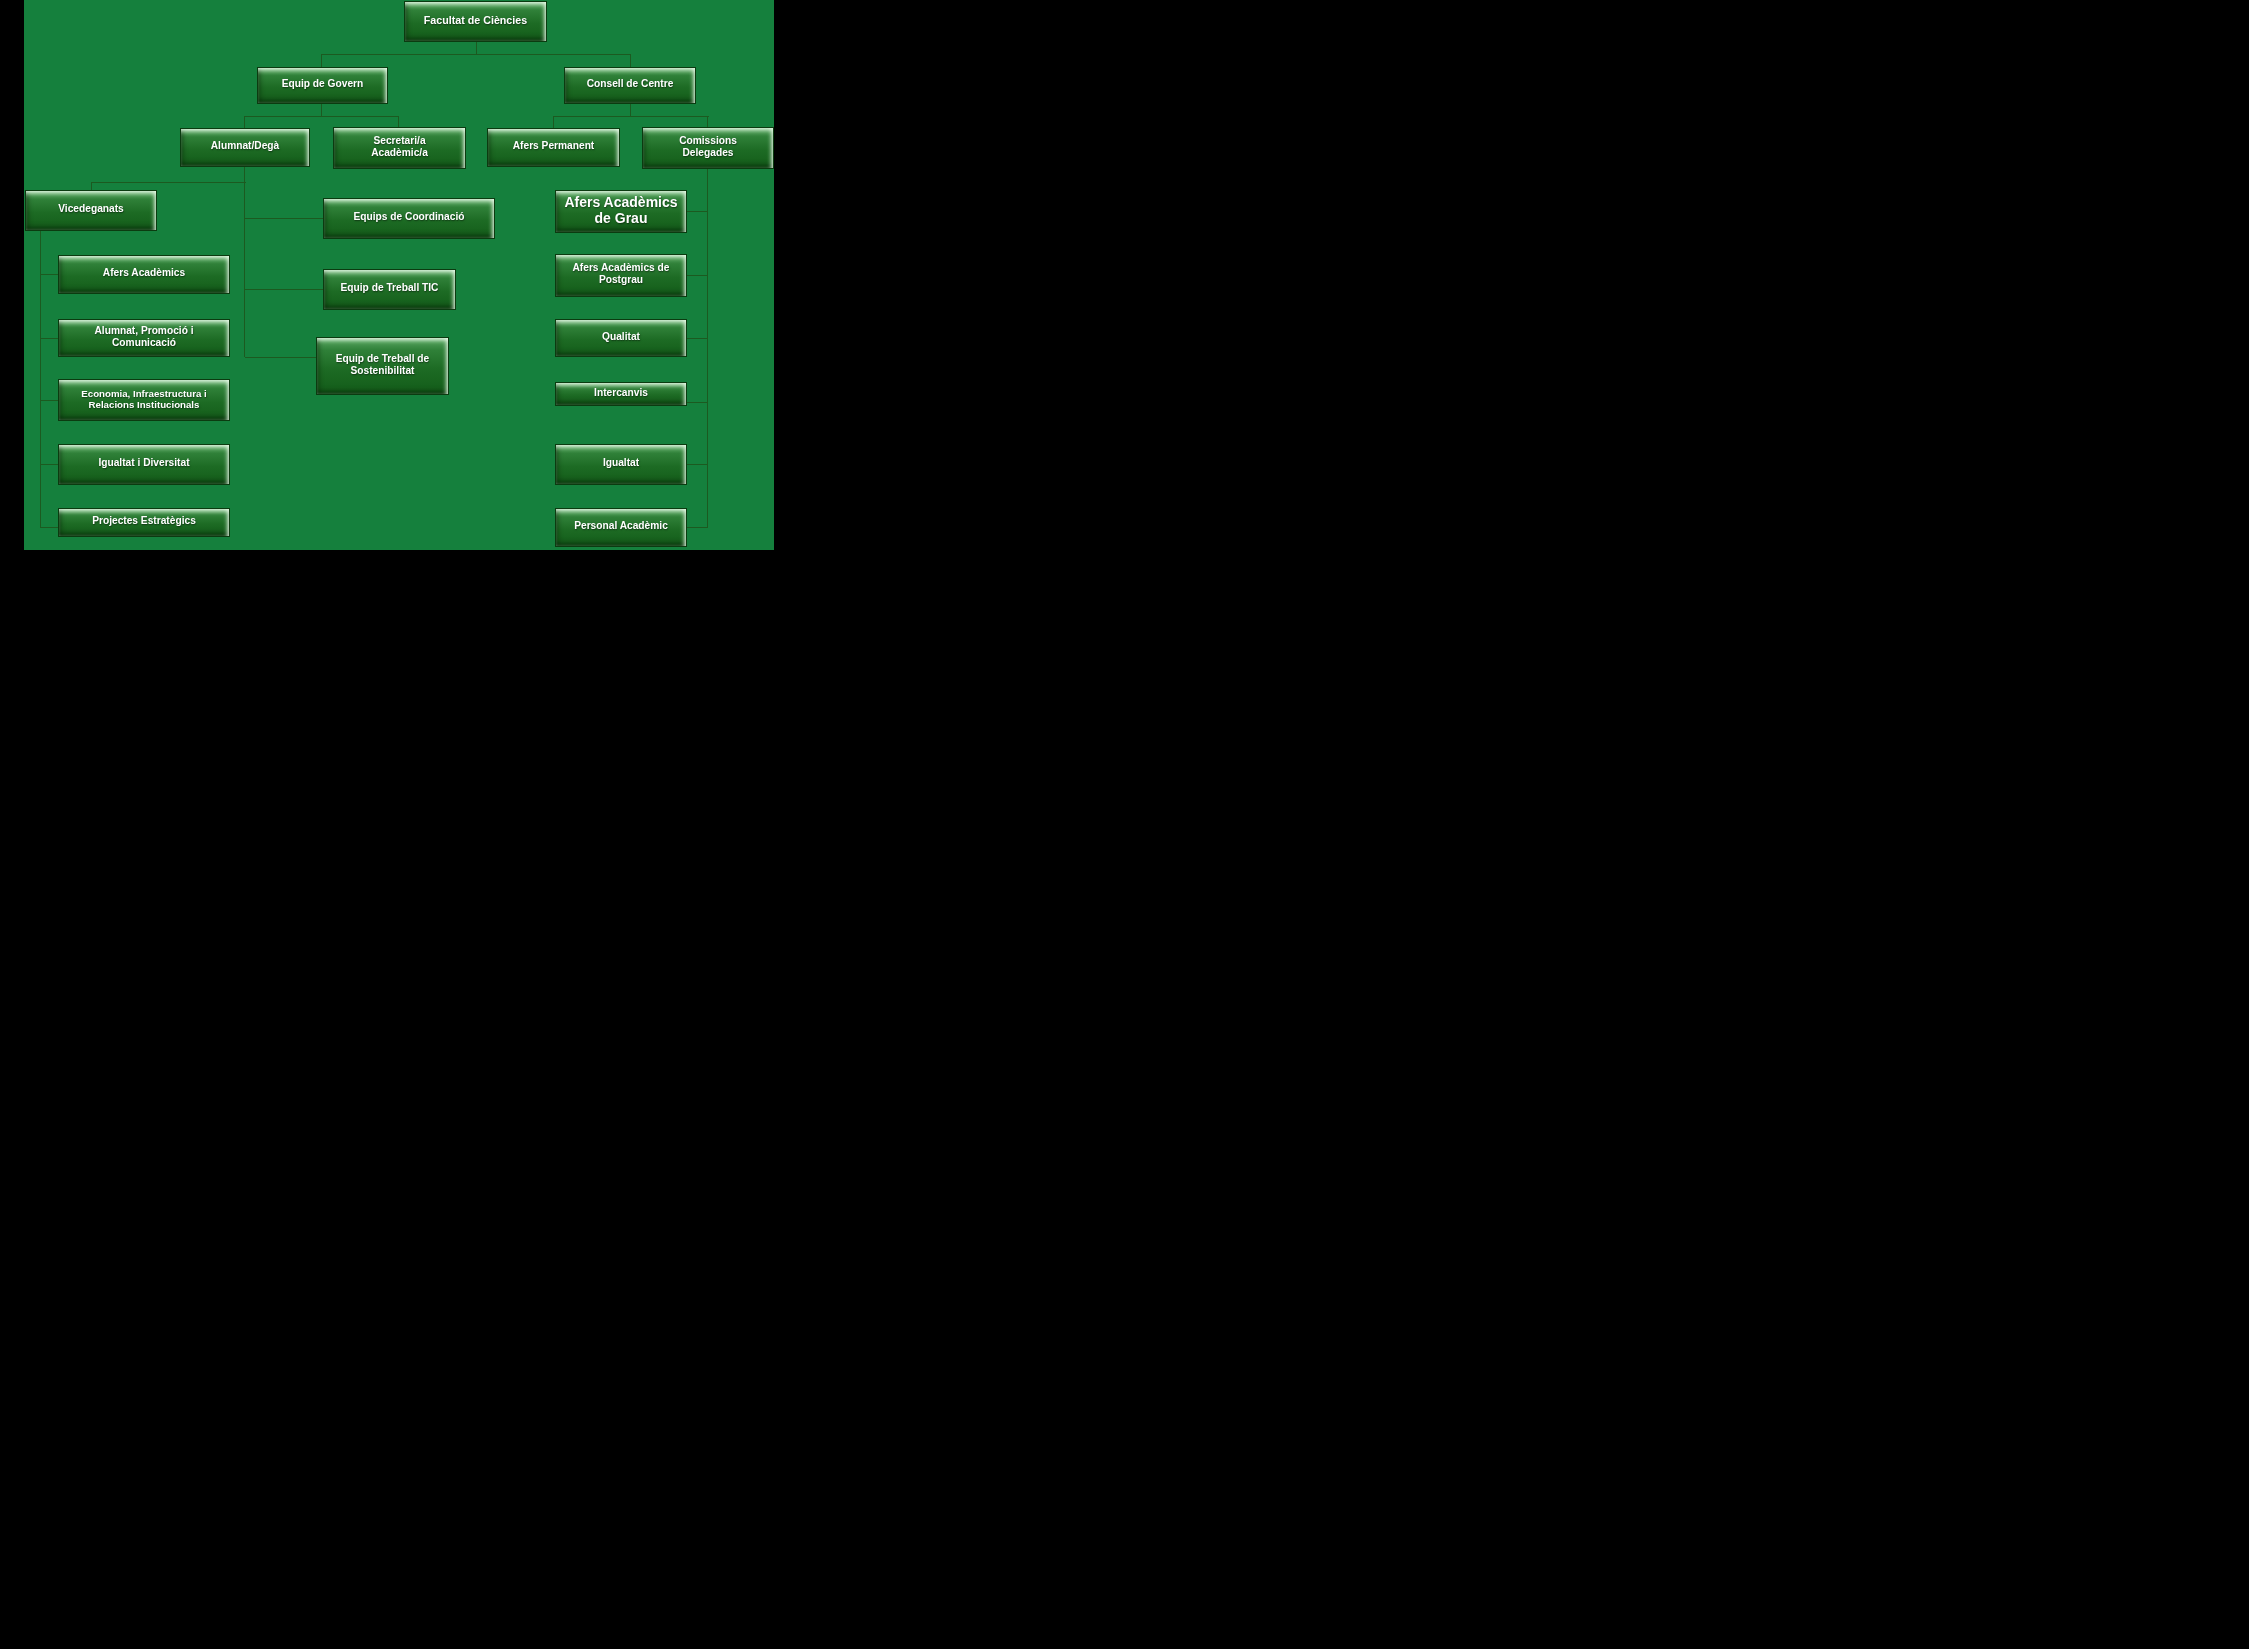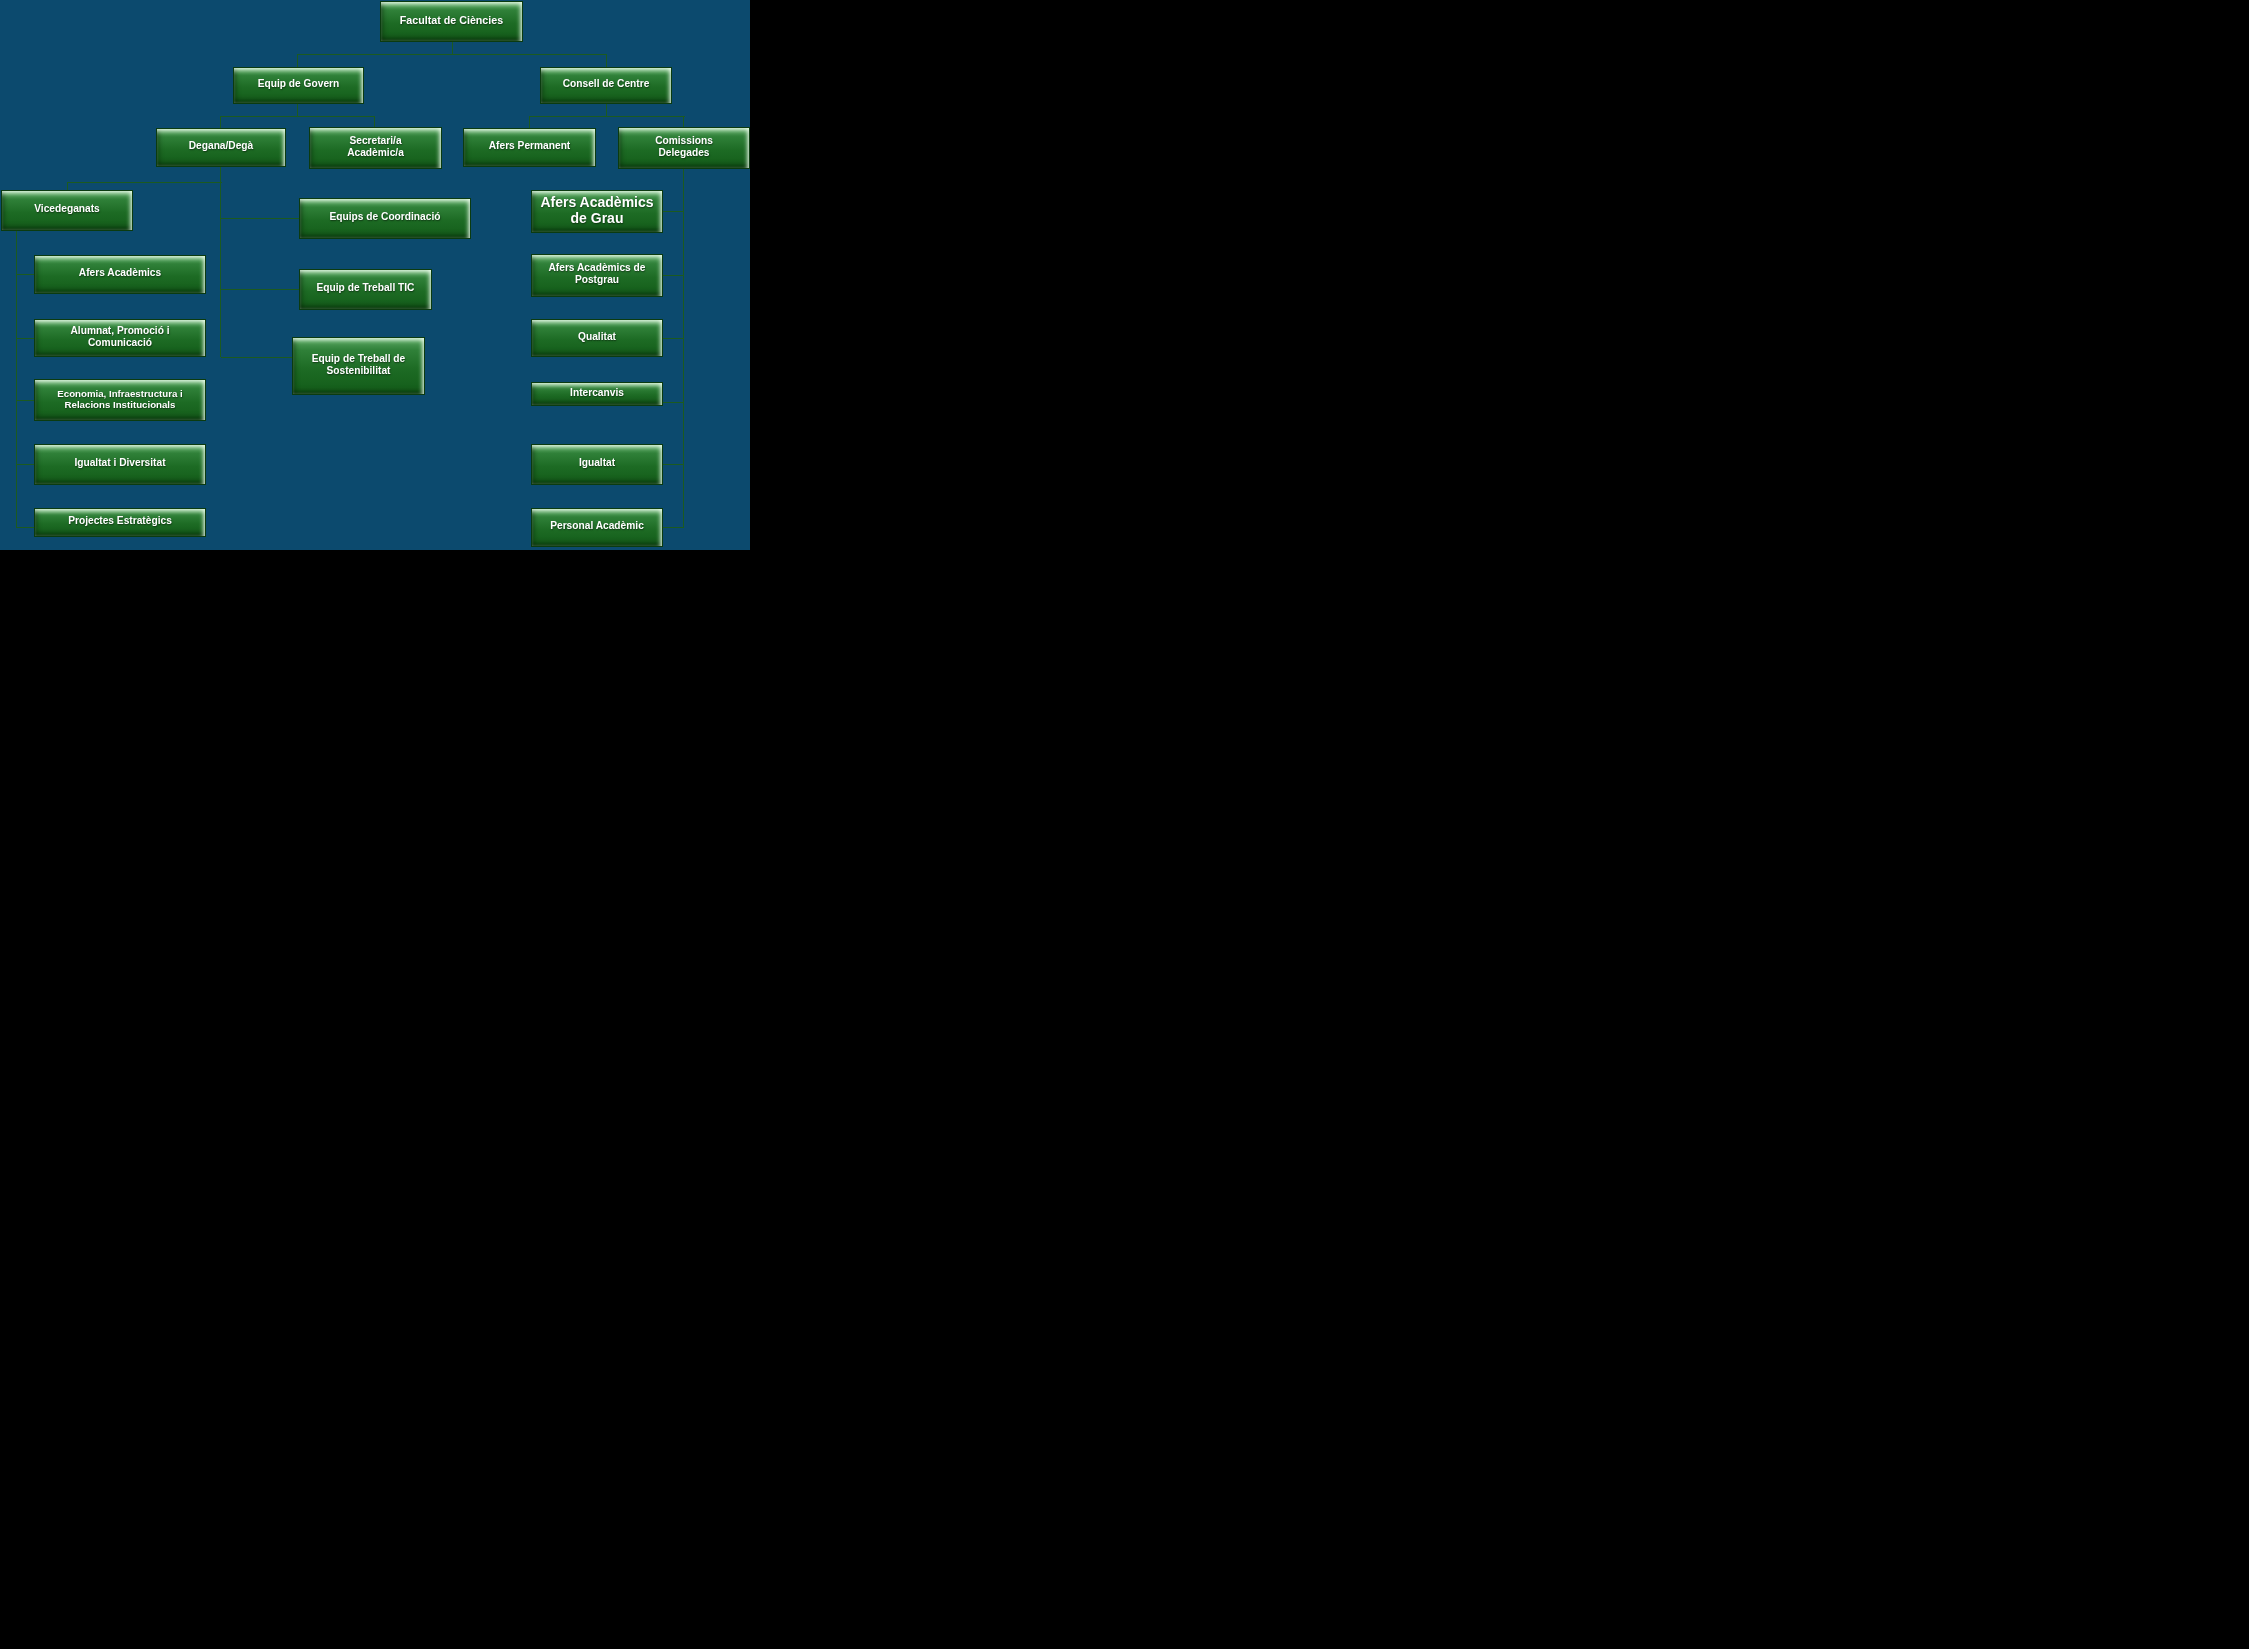--- a/index.html
+++ b/index.html
@@ -1,17 +1,17 @@
 <!DOCTYPE html>
 <html style="font-size:8.1px"><head>
 <meta charset="utf-8">
 <style>
   html,body{margin:0;padding:0;background:#000;}
   body{font-family:"Liberation Sans", sans-serif;}
-  .canvas{position:relative;width:750px;height:550px;background:#0c4a6e;overflow:hidden;}
+  .canvas{position:relative;width:750px;height:550px;background:#15803d;overflow:hidden;margin-left:24px;}
   .node{
     position:absolute;
     display:flex;align-items:center;justify-content:center;
     text-align:center;
     color:#fff;font-weight:bold;
     background:linear-gradient(180deg,#7cbd85 0%,#4d9c55 7%,#2f8038 22%,#1d6b24 55%,#135c19 100%);
     border:0.5px solid #0b3b10;
     box-shadow:
       inset 0 4.6px 4.6px -2px rgba(235,255,235,.80),
       inset -3.6px 0 4.6px -2px rgba(240,255,240,.92),
@@ -70,21 +70,21 @@
 
   <div class="node" style="left:233px;top:67px;width:131px;height:37px;font-size:10.2px">
     <span class="lbl">Equip de Govern</span>
   </div>
 
   <div class="node" style="left:540px;top:67px;width:132px;height:37px;font-size:10.2px">
     <span class="lbl">Consell de Centre</span>
   </div>
 
   <div class="node" style="left:156px;top:128px;width:130px;height:39px;font-size:10.2px">
-    <span class="lbl">Degana/Degà</span>
+    <span class="lbl">Alumnat/Degà</span>
   </div>
 
   <div class="node" style="left:309px;top:127px;width:133px;height:42px;font-size:10.2px">
     <span class="lbl" style="max-width:76px">Secretari/a Acadèmic/a</span>
   </div>
 
   <div class="node" style="left:463px;top:128px;width:133px;height:39px;font-size:10.2px">
     <span class="lbl">Afers Permanent</span>
   </div>
 

